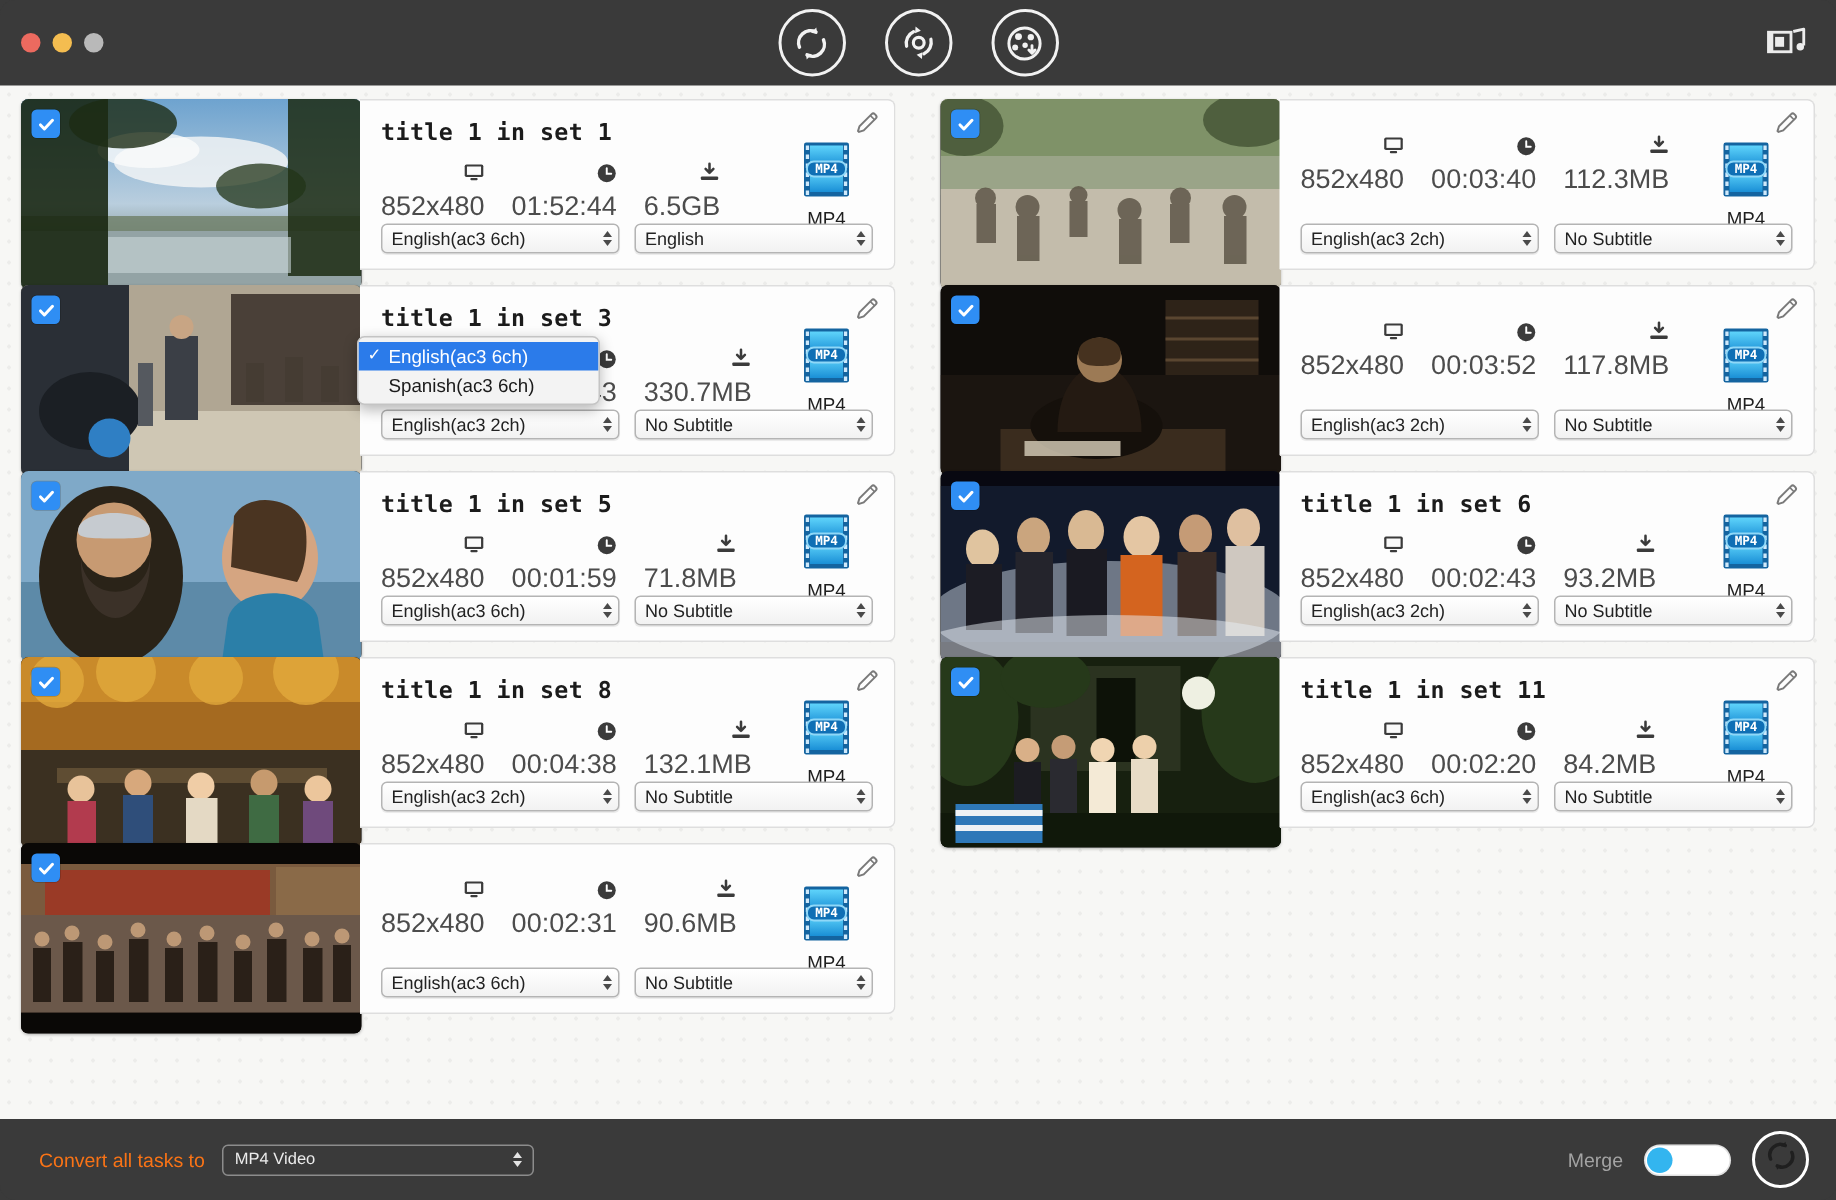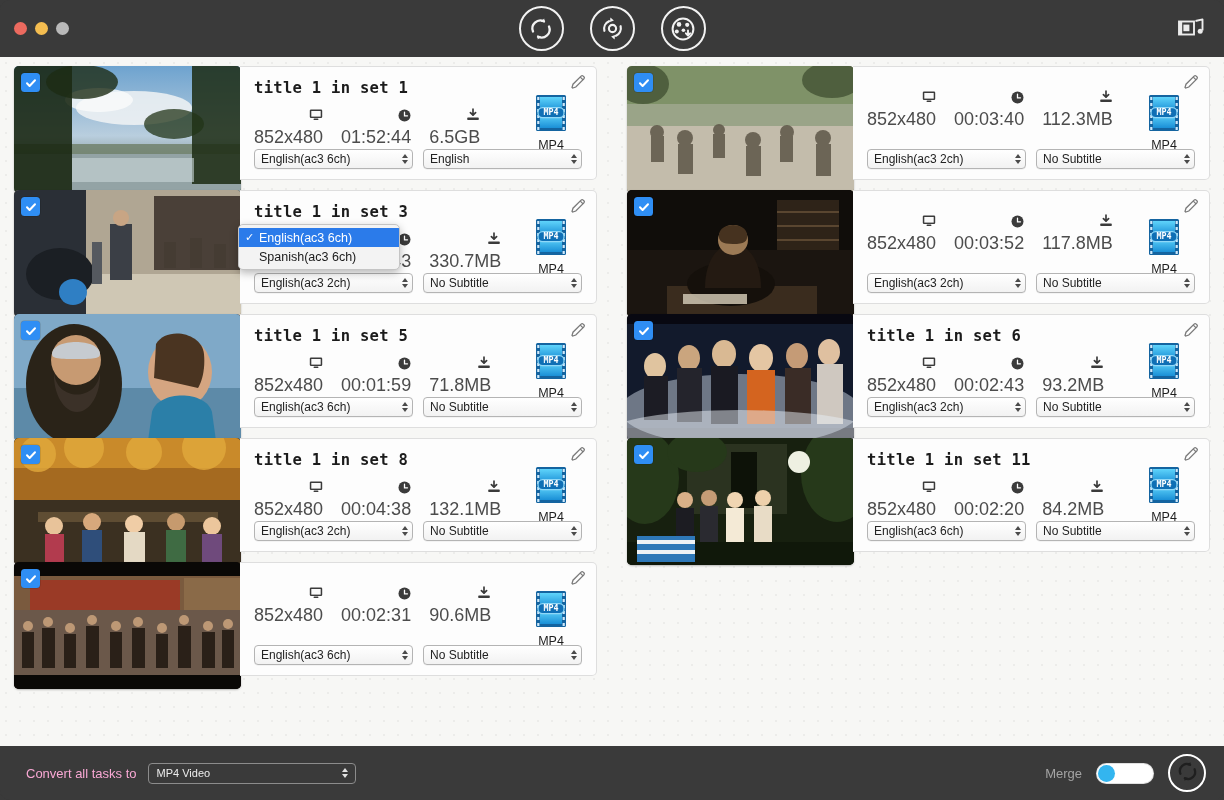--- a/index.html
+++ b/index.html
@@ -249,21 +249,21 @@
   
   .bottombar {
     height:54px;
     flex:0 0 54px;
     background:#3a3a3a;
     display:flex;
     align-items:center;
     padding:0 18px 0 26px;
   }
   .convert-label {
-    color:#f9a8d4;
+    color:#f97316;
     font-size:13px;
     margin-right:11px;
   }
   .fmt-select {
     width:208px;
     height:21px;
     border:1px solid #8c8c8c;
     border-radius:4px;
     background:#3a3a3a;
     color:#ececec;

